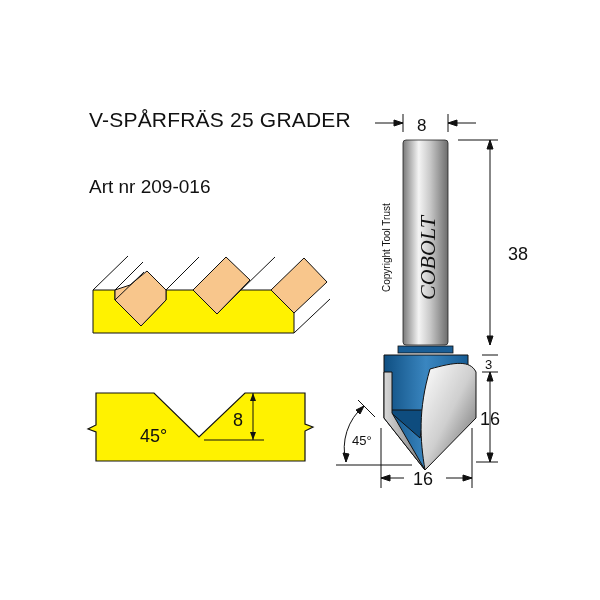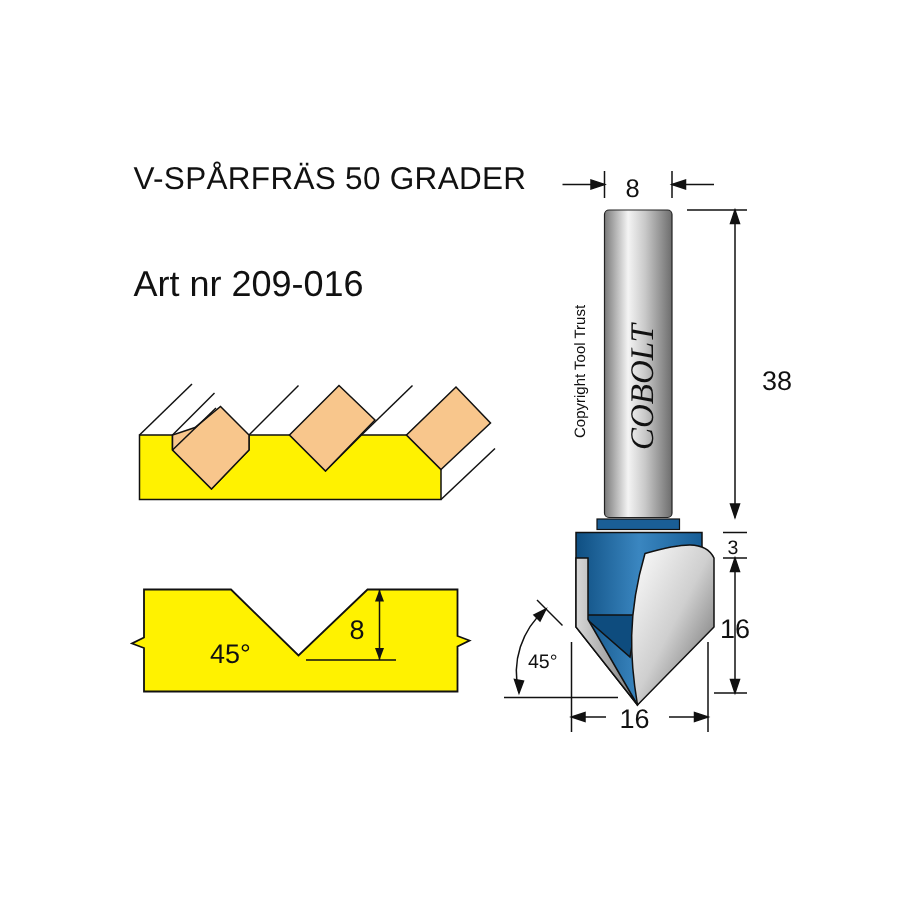--- a/index.html
+++ b/index.html
@@ -1,25 +1,25 @@
 <!DOCTYPE html>
 <html><head>
 <meta charset="utf-8">
 <style>
   html,body{margin:0;padding:0;background:#ffffff;}
   body{width:600px;height:600px;position:relative;overflow:hidden;font-family:"Liberation Sans","DejaVu Sans",sans-serif;}
   .title{position:absolute;left:89px;top:108px;font-size:21px;color:#111;letter-spacing:0.2px;}
-  .artnr{position:absolute;left:89px;top:176px;font-size:24px;color:#111;}
+  .artnr{position:absolute;left:89px;top:176px;font-size:19px;color:#111;}
   svg{position:absolute;left:0;top:0;}
   .dimtxt{font-family:"Liberation Sans","DejaVu Sans",sans-serif;fill:#111;}
 </style>
 </head>
 <body>
 
-<div class="title">V-SPÅRFRÄS 50 GRADER</div>
+<div class="title">V-SPÅRFRÄS 25 GRADER</div>
 <div class="artnr">Art nr 209-016</div>
 
 <svg width="600" height="600" viewBox="0 0 600 600">
   <defs>
     <linearGradient id="shankGrad" x1="0" x2="1" y1="0" y2="0">
       <stop offset="0" stop-color="#7a7a7a"></stop>
       <stop offset="0.35" stop-color="#f4f4f4"></stop>
       <stop offset="0.6" stop-color="#c9c9c9"></stop>
       <stop offset="1" stop-color="#6d6d6d"></stop>
     </linearGradient>

